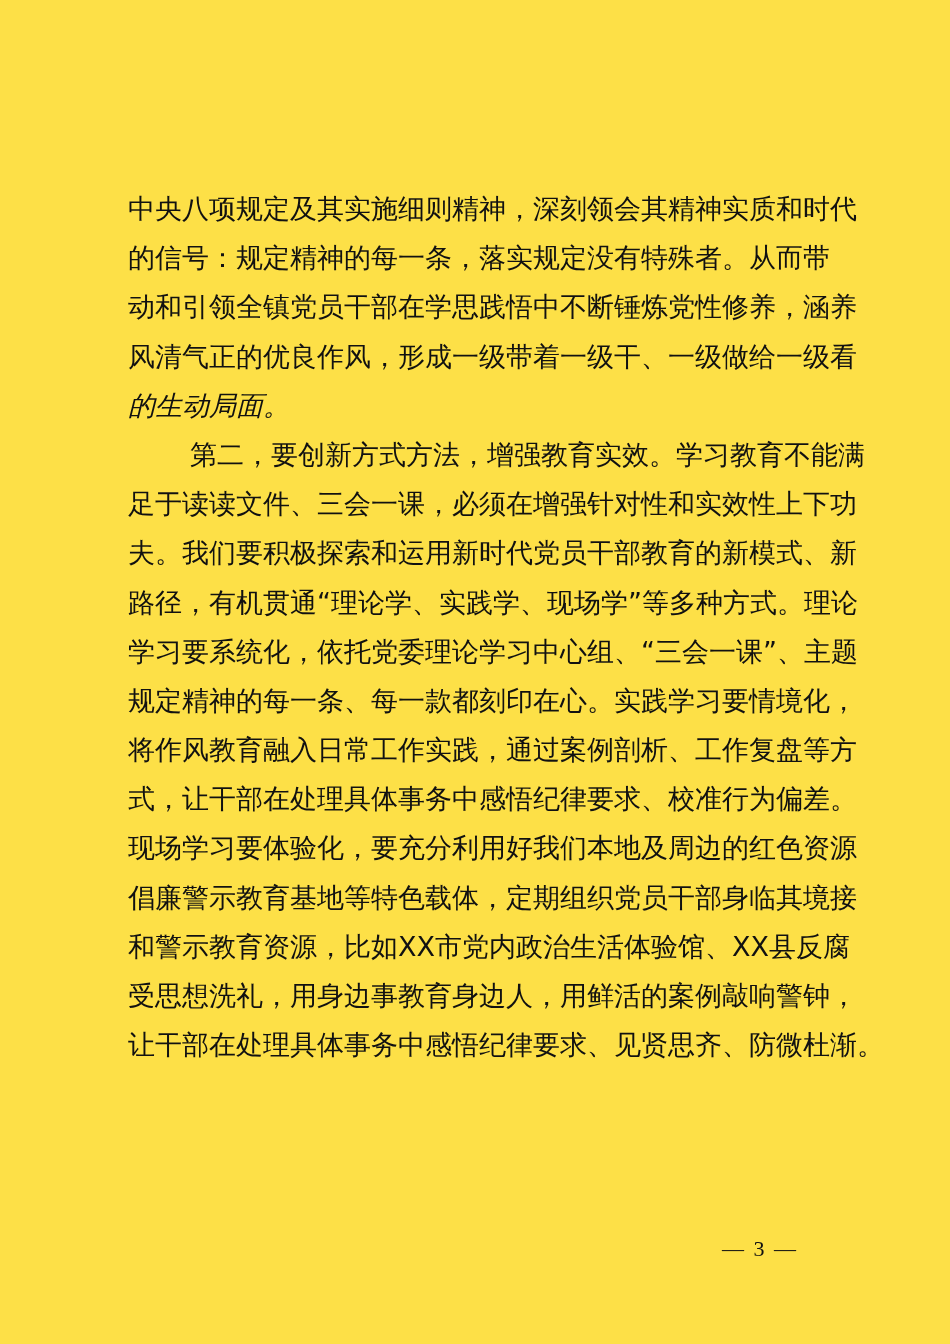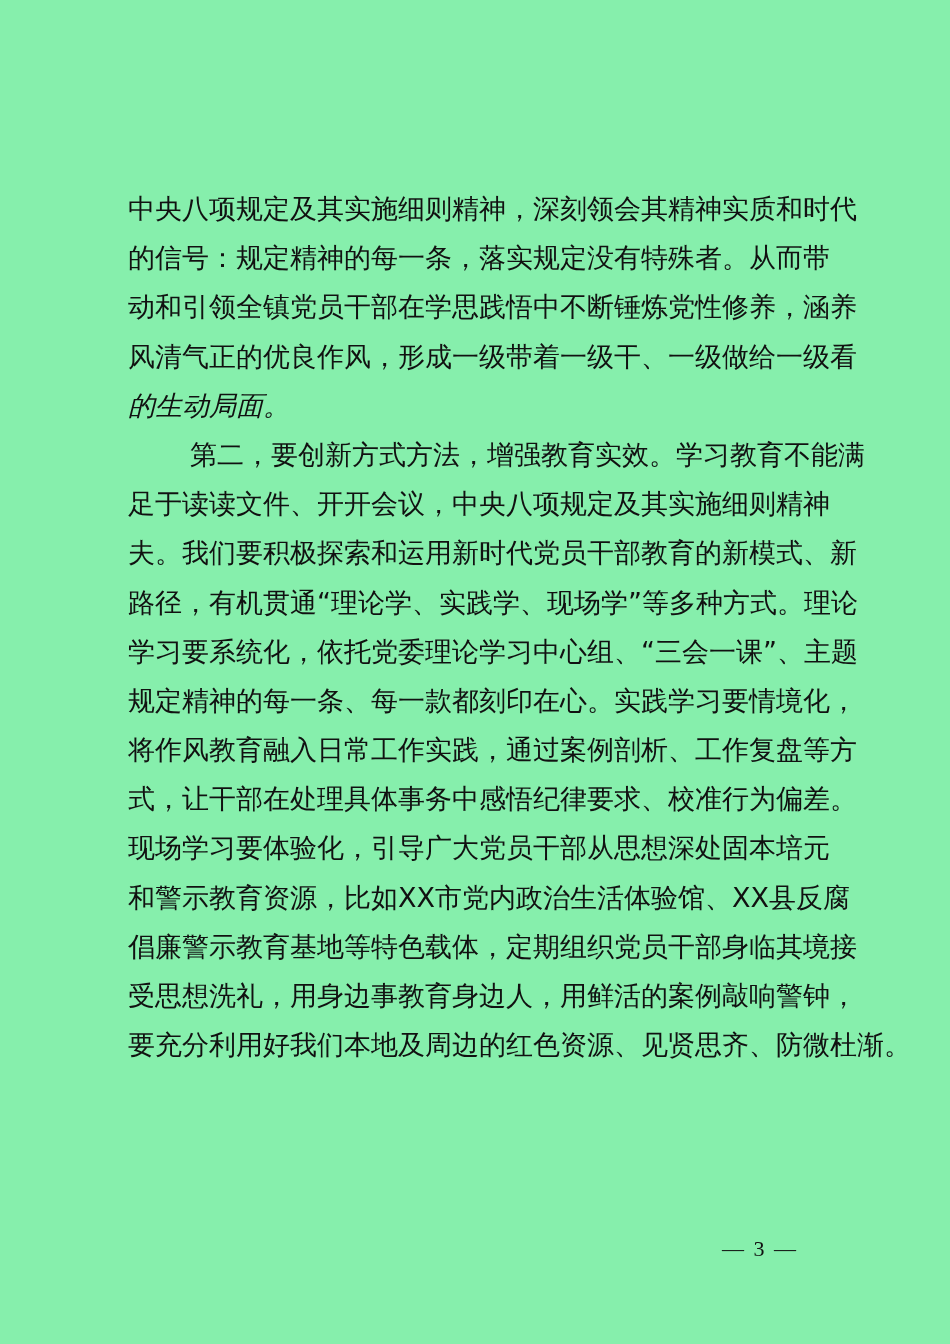--- a/index.html
+++ b/index.html
@@ -12,21 +12,21 @@
       height: 1344px;
       position: relative;
       overflow: hidden;
       font-family: "DejaVu Sans", "Liberation Sans", sans-serif;
       color: #111111;
     }
     .page {
       position: absolute;
       left: 0; top: 0;
       width: 950px; height: 1344px;
-      background: #86efac;
+      background: #fde047;
     }
     .body-text {
       position: absolute;
       left: 128px;
       top: 184px;
       width: 704px;
     }
     .line {
       height: 49.2px;
       line-height: 49.2px;
@@ -62,28 +62,28 @@
 <div class="page">
   <div class="body-text">
 
     <div class="line">中央八项规定及其实施细则精神，深刻领会其精神实质和时代</div>
     <div class="line">的信号：规定精神的每一条，落实规定没有特殊者。从而带</div>
     <div class="line">动和引领全镇党员干部在学思践悟中不断锤炼党性修养，涵养</div>
     <div class="line">风清气正的优良作风，形成一级带着一级干、一级做给一级看</div>
     <div class="line last">的生动局面。</div>
 
     <div class="line indent">第二，要创新方式方法，增强教育实效。学习教育不能满</div>
-    <div class="line">足于读读文件、开开会议，中央八项规定及其实施细则精神</div>
+    <div class="line">足于读读文件、三会一课，必须在增强针对性和实效性上下功</div>
     <div class="line">夫。我们要积极探索和运用新时代党员干部教育的新模式、新</div>
     <div class="line">路径，有机贯通“理论学、实践学、现场学”等多种方式。理论</div>
     <div class="line">学习要系统化，依托党委理论学习中心组、“三会一课”、主题</div>
     <div class="line">规定精神的每一条、每一款都刻印在心。实践学习要情境化，</div>
     <div class="line">将作风教育融入日常工作实践，通过案例剖析、工作复盘等方</div>
     <div class="line">式，让干部在处理具体事务中感悟纪律要求、校准行为偏差。</div>
-    <div class="line">现场学习要体验化，引导广大党员干部从思想深处固本培元</div>
+    <div class="line">现场学习要体验化，要充分利用好我们本地及周边的红色资源</div>
+    <div class="line">倡廉警示教育基地等特色载体，定期组织党员干部身临其境接</div>
     <div class="line">和警示教育资源，比如XX市党内政治生活体验馆、XX县反腐</div>
-    <div class="line">倡廉警示教育基地等特色载体，定期组织党员干部身临其境接</div>
     <div class="line">受思想洗礼，用身边事教育身边人，用鲜活的案例敲响警钟，</div>
-    <div class="line">要充分利用好我们本地及周边的红色资源、见贤思齐、防微杜渐。</div>
+    <div class="line">让干部在处理具体事务中感悟纪律要求、见贤思齐、防微杜渐。</div>
   </div>
 
   <div class="page-number">— 3 —</div>
 </div>
 
 </body></html>

